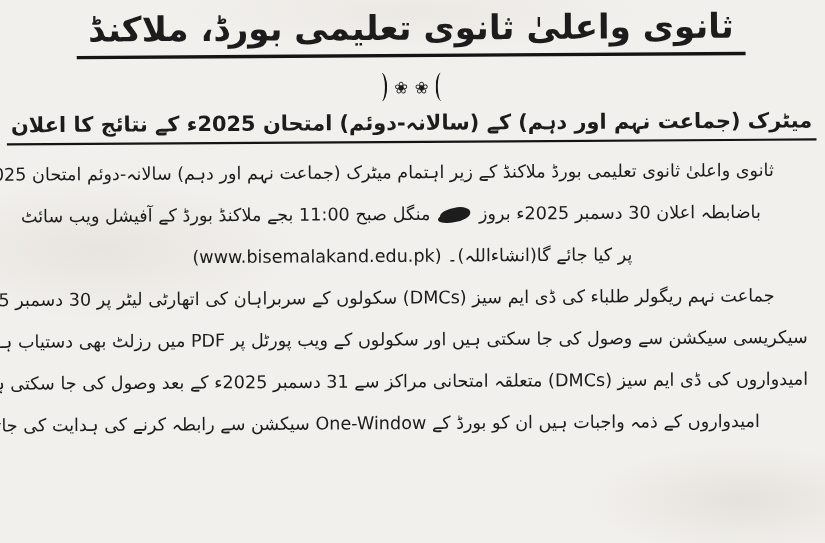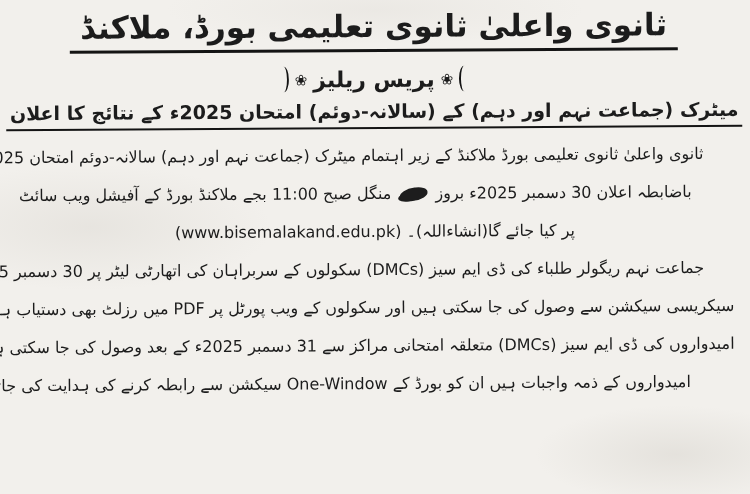--- a/index.html
+++ b/index.html
@@ -68,21 +68,20 @@
 
 <div class="sheet">
 
   <div class="org-title-row">
     <div class="org-title">ثانوی واعلیٰ ثانوی تعلیمی بورڈ، ملاکنڈ</div>
   </div>
 
   <div class="press-row">
     <span class="arc"></span>
     <span class="flower">❀</span>
-    <span>پریس ریلیز</span>
     <span class="flower">❀</span>
     <span class="arc mirror"></span>
   </div>
 
   <div class="headline-row">
     <div class="headline">میٹرک (جماعت نہم اور دہم) کے (سالانہ-دوئم) امتحان 2025ء کے نتائج کا اعلان</div>
   </div>
 
   <div class="body-text">
 

